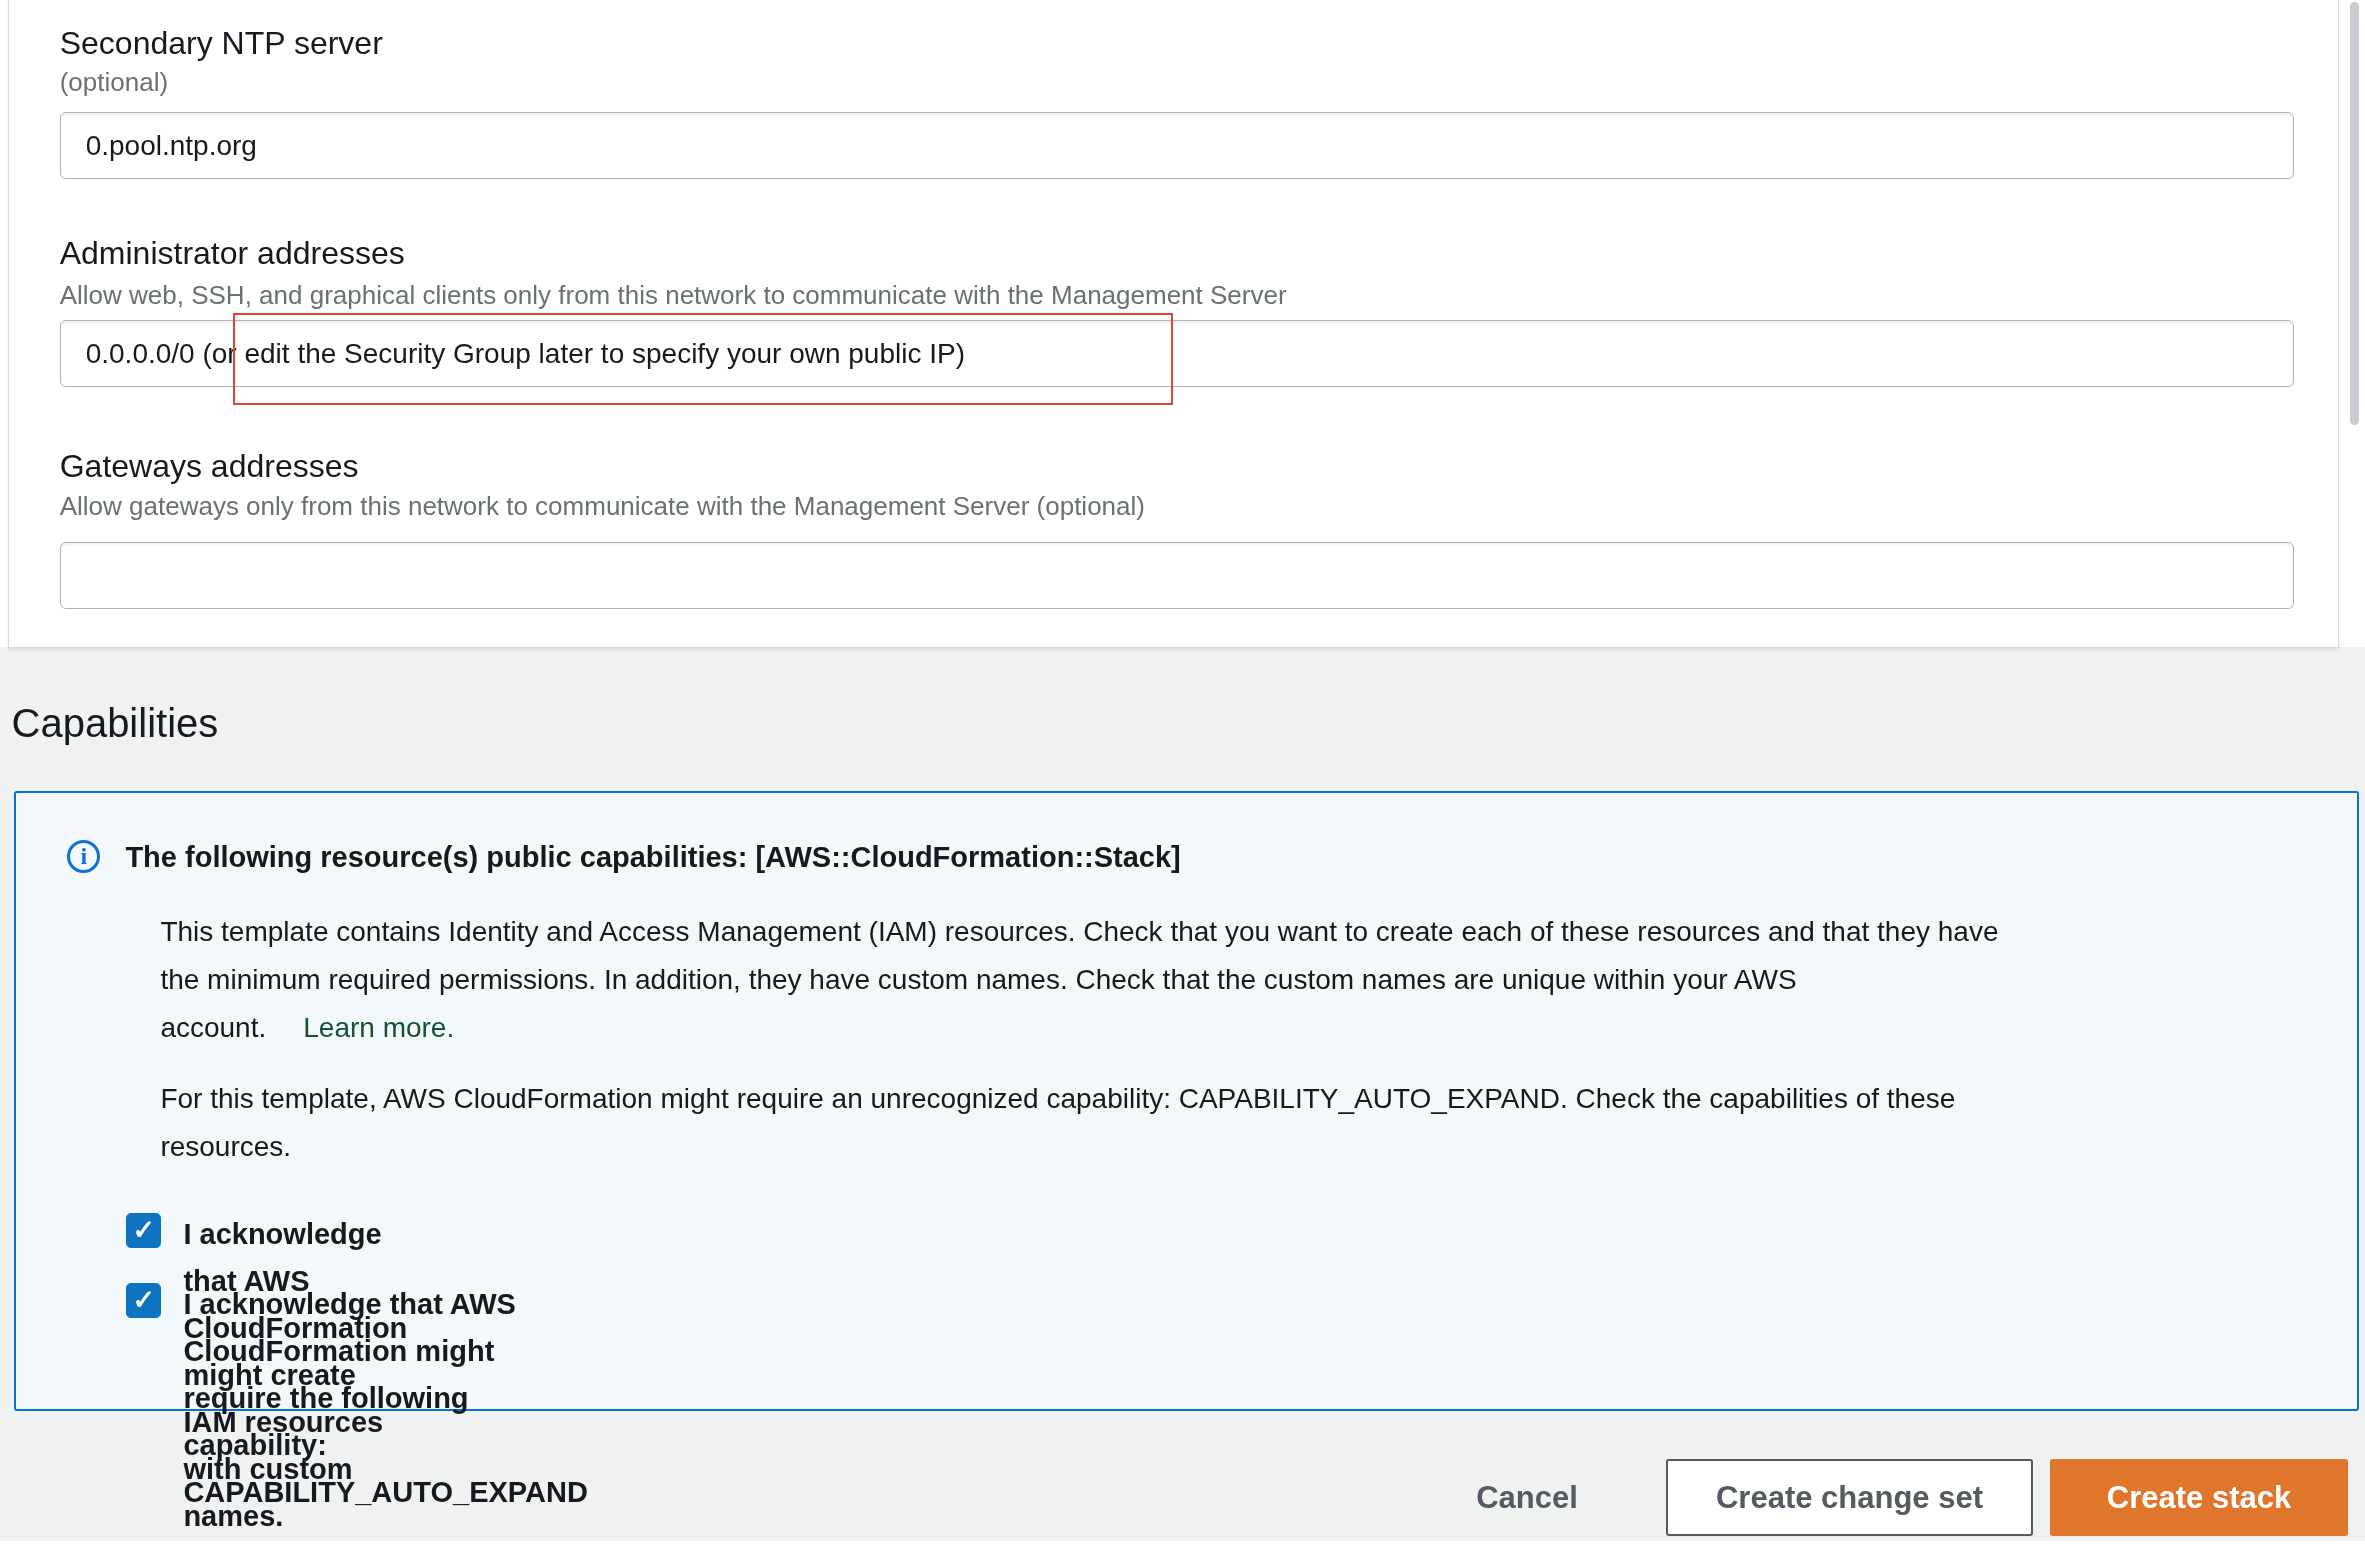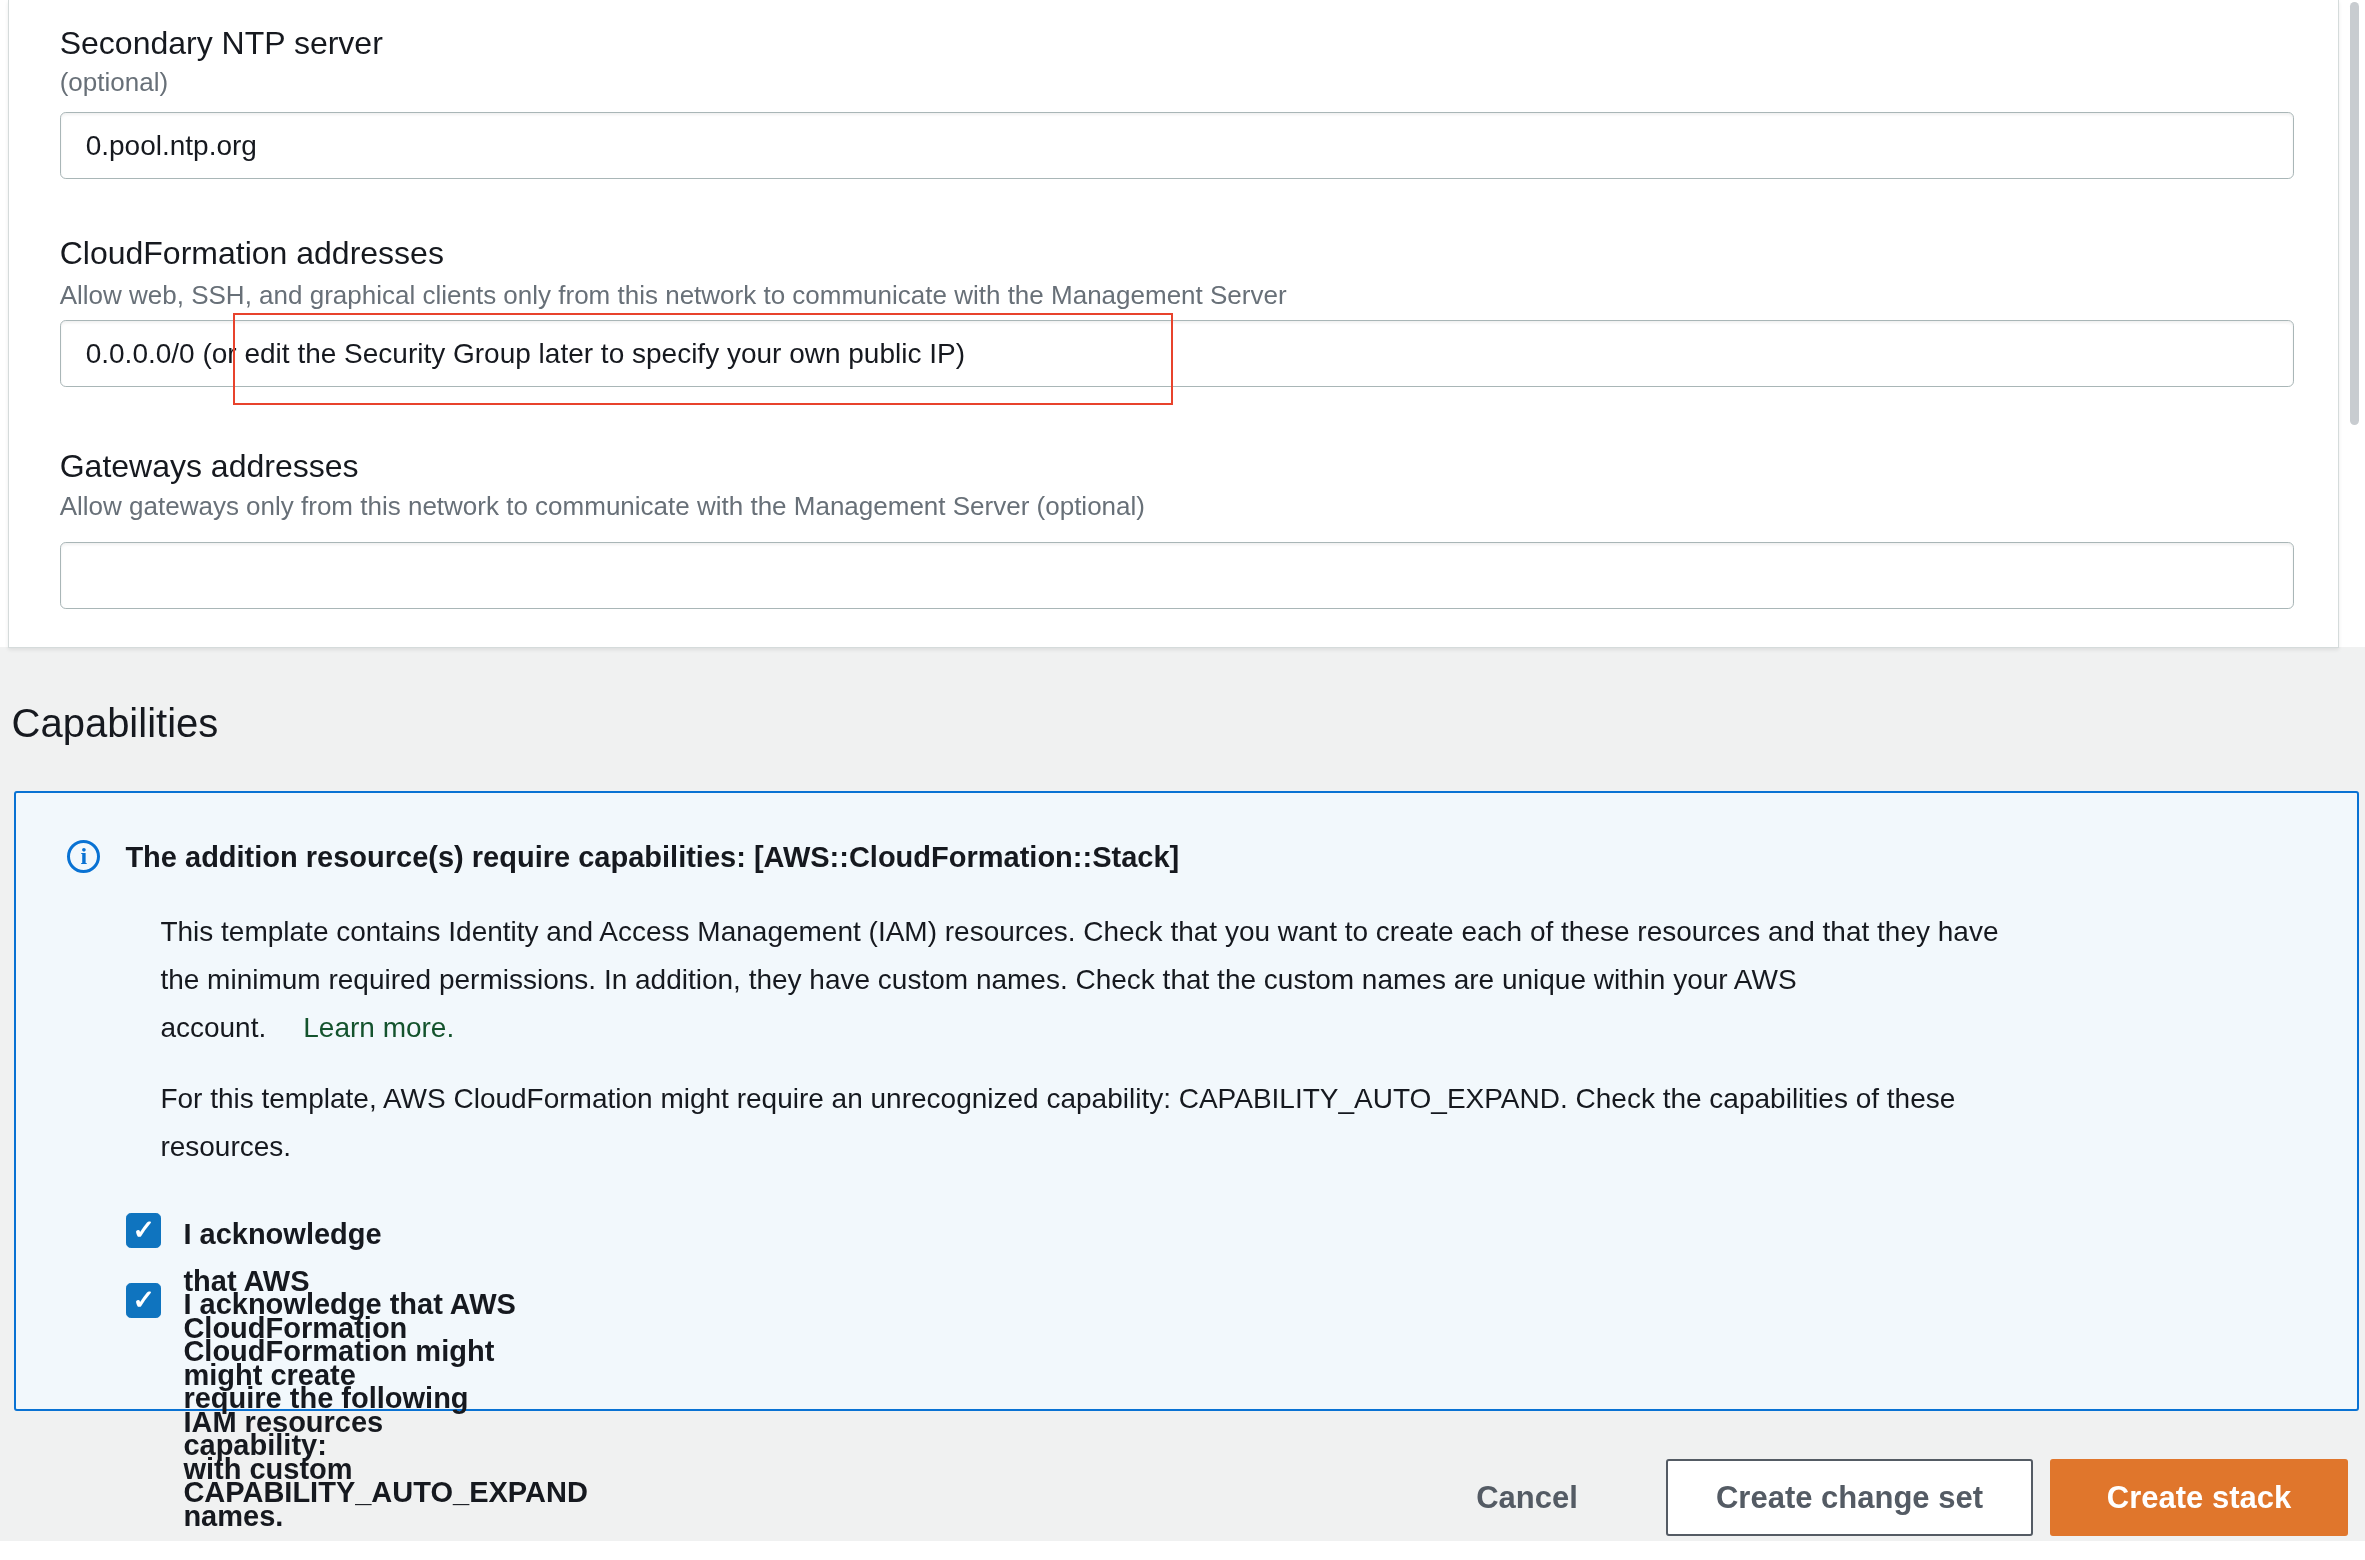--- a/index.html
+++ b/index.html
@@ -154,41 +154,41 @@
 
   <div class="gray-band"></div>
   <div class="bottom-strip"></div>
 
   <section class="card">
 
     <div class="field-label" style="top:25px">Secondary NTP server</div>
     <div class="field-sub" style="top:67px">(optional)</div>
     <input class="text-input" style="top: 112px;" readonly="" value="0.pool.ntp.org">
 
-    <div class="field-label" style="top:235px">CloudFormation addresses</div>
+    <div class="field-label" style="top:235px">Administrator addresses</div>
     <div class="field-desc" style="top:280px">Allow web, SSH, and graphical clients only from this network to communicate with the Management Server</div>
     <div class="text-input" style="top:320px">
         <span style="white-space:pre">0.0.0.0/0 </span>
         <span style="white-space:pre">(or edit the Security Group later to specify your own public IP)</span>
       </div>
     <div class="red-annotation"></div>
 
     <div class="field-label" style="top:448px">Gateways addresses</div>
     <div class="field-desc" style="top:491px">Allow gateways only from this network to communicate with the Management Server (optional)</div>
     <input class="text-input" style="top: 542px;" readonly="" value="">
   </section>
 
   <div class="scroll-thumb"></div>
 
   <h2 class="section-heading">Capabilities</h2>
 
   <div class="alert">
     <div class="info-icon"></div>
 
-    <div class="alert-title">The addition resource(s) require capabilities: [AWS::CloudFormation::Stack]</div>
+    <div class="alert-title">The following resource(s) public capabilities: [AWS::CloudFormation::Stack]</div>
 
     <div class="alert-para p1"><span class="lines">This template contains Identity and Access Management (IAM) resources. Check that you want to create each of these resources and that they have
 the minimum required permissions. In addition, they have custom names. Check that the custom names are unique within your AWS
 account.</span><a class="learn-more">Learn more.</a></div>
 
     <div class="alert-para p2"><span class="lines">For this template, AWS CloudFormation might require an unrecognized capability: CAPABILITY_AUTO_EXPAND. Check the capabilities of these
 resources.</span></div>
 
     <div class="cb-row r1">
       <div class="checkbox checked"></div>

